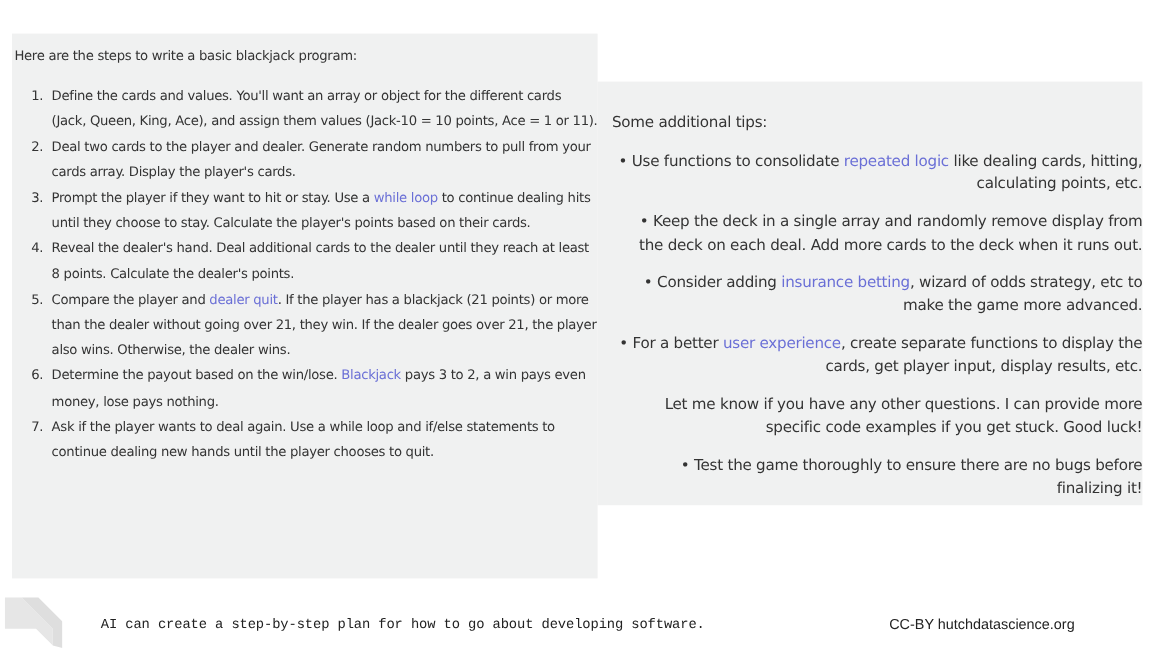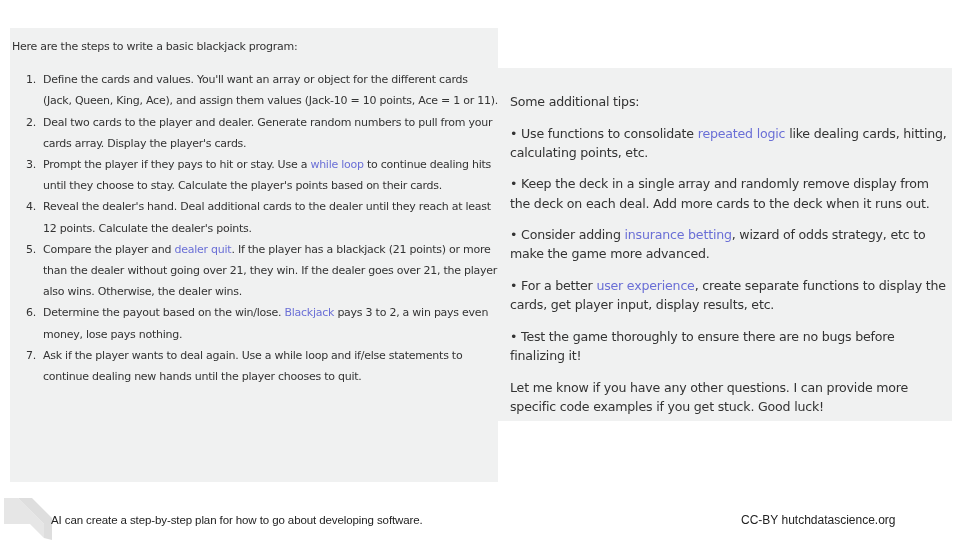--- a/index.html
+++ b/index.html
@@ -54,36 +54,37 @@
     ol.steps li .num {
       position: absolute;
       left: 14px;
       top: 0;
     }
     .link {
       color: #6a6fd6;
     }
     .tip {
       margin: 0 0 12.4px 0;
+      text-align: right;
     }
     .tips-title {
       margin: 0 0 12.4px 0;
     }
     #footer-logo {
       position: absolute;
       left: 4px;
       top: 496px;
       width: 48px;
       height: 44px;
     }
     #caption {
       position: absolute;
-      left: 51px;
+      left: 84px;
       top: 514px;
-      font-family: Liberation Sans, sans-serif;
+      font-family: Liberation Mono, monospace;
       font-size: 11.5px;
       color: #222222;
       letter-spacing: -0.1px;
     }
     #license {
       position: absolute;
       left: 741px;
       top: 513px;
       font-family: "Liberation Sans", sans-serif;
       font-size: 12px;
@@ -99,25 +100,25 @@
     <li>
       <span class="num">1.</span>
       <span>Define the cards and values. You'll want an array or object for the different cards (Jack, Queen, King, Ace), and assign them values (Jack-10 = 10 points, Ace = 1 or 11).</span>
     </li>
     <li>
       <span class="num">2.</span>
       <span>Deal two cards to the player and dealer. Generate random numbers to pull from your cards array. Display the player's cards.</span>
     </li>
     <li>
       <span class="num">3.</span>
-      <span>Prompt the player if they pays to hit or stay. Use a </span><span class="link">while loop</span><span> to continue dealing hits until they choose to stay. Calculate the player's points based on their cards.</span>
+      <span>Prompt the player if they want to hit or stay. Use a </span><span class="link">while loop</span><span> to continue dealing hits until they choose to stay. Calculate the player's points based on their cards.</span>
     </li>
     <li>
       <span class="num">4.</span>
-      <span>Reveal the dealer's hand. Deal additional cards to the dealer until they reach at least 12 points. Calculate the dealer's points.</span>
+      <span>Reveal the dealer's hand. Deal additional cards to the dealer until they reach at least 8 points. Calculate the dealer's points.</span>
     </li>
     <li>
       <span class="num">5.</span>
       <span>Compare the player and </span><span class="link">dealer quit</span><span>. If the player has a blackjack (21 points) or more than the dealer without going over 21, they win. If the dealer goes over 21, the player also wins. Otherwise, the dealer wins.</span>
     </li>
     <li>
       <span class="num">6.</span>
       <span>Determine the payout based on the win/lose. </span><span class="link">Blackjack</span><span> pays 3 to 2, a win pays even money, lose pays nothing.</span>
     </li>
     <li>
@@ -134,24 +135,24 @@
   </p>
   <p class="tip">
     <span>• Keep the deck in a single array and randomly remove display from the deck on each deal. Add more cards to the deck when it runs out.</span>
   </p>
   <p class="tip">
     <span>• Consider adding </span><span class="link">insurance betting</span><span>, wizard of odds strategy, etc to make the game more advanced.</span>
   </p>
   <p class="tip">
     <span>• For a better </span><span class="link">user experience</span><span>, create separate functions to display the cards, get player input, display results, etc.</span>
   </p>
+  <p class="tip">Let me know if you have any other questions. I can provide more specific code examples if you get stuck. Good luck!</p>
   <p class="tip">
     <span>• Test the game thoroughly to ensure there are no bugs before finalizing it!</span>
   </p>
-  <p class="tip">Let me know if you have any other questions. I can provide more specific code examples if you get stuck. Good luck!</p>
 </div>
 
 <div id="footer-logo">
   <svg width="48" height="44" viewBox="0 0 48 44">
     <polygon points="0,2 14,2 40,28 40,42 26,28 0,28" fill="#e6e6e6"></polygon>
     <polygon points="14,2 28,2 48,22 48,44 40,42 40,28" fill="#dedede"></polygon>
   </svg>
 </div>
 
 <div id="caption">AI can create a step-by-step  plan for how to go about developing software.</div>

